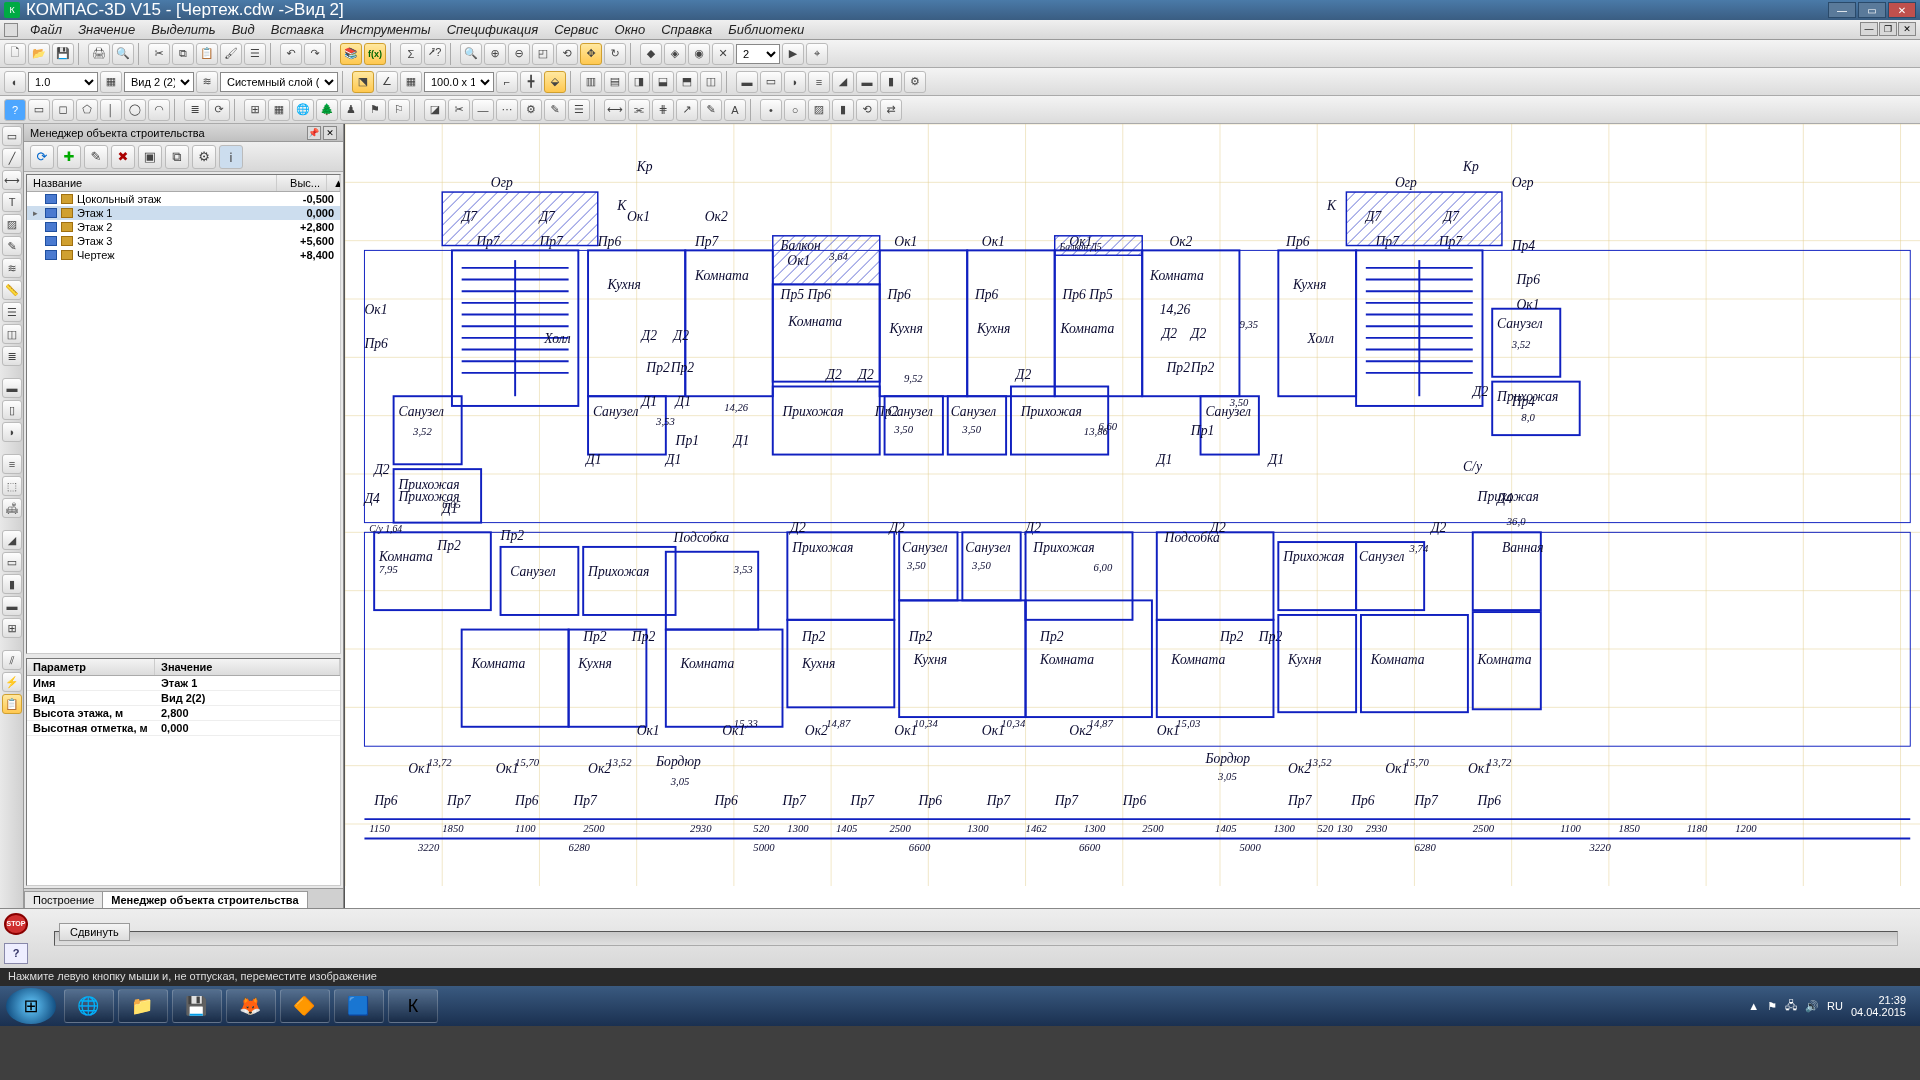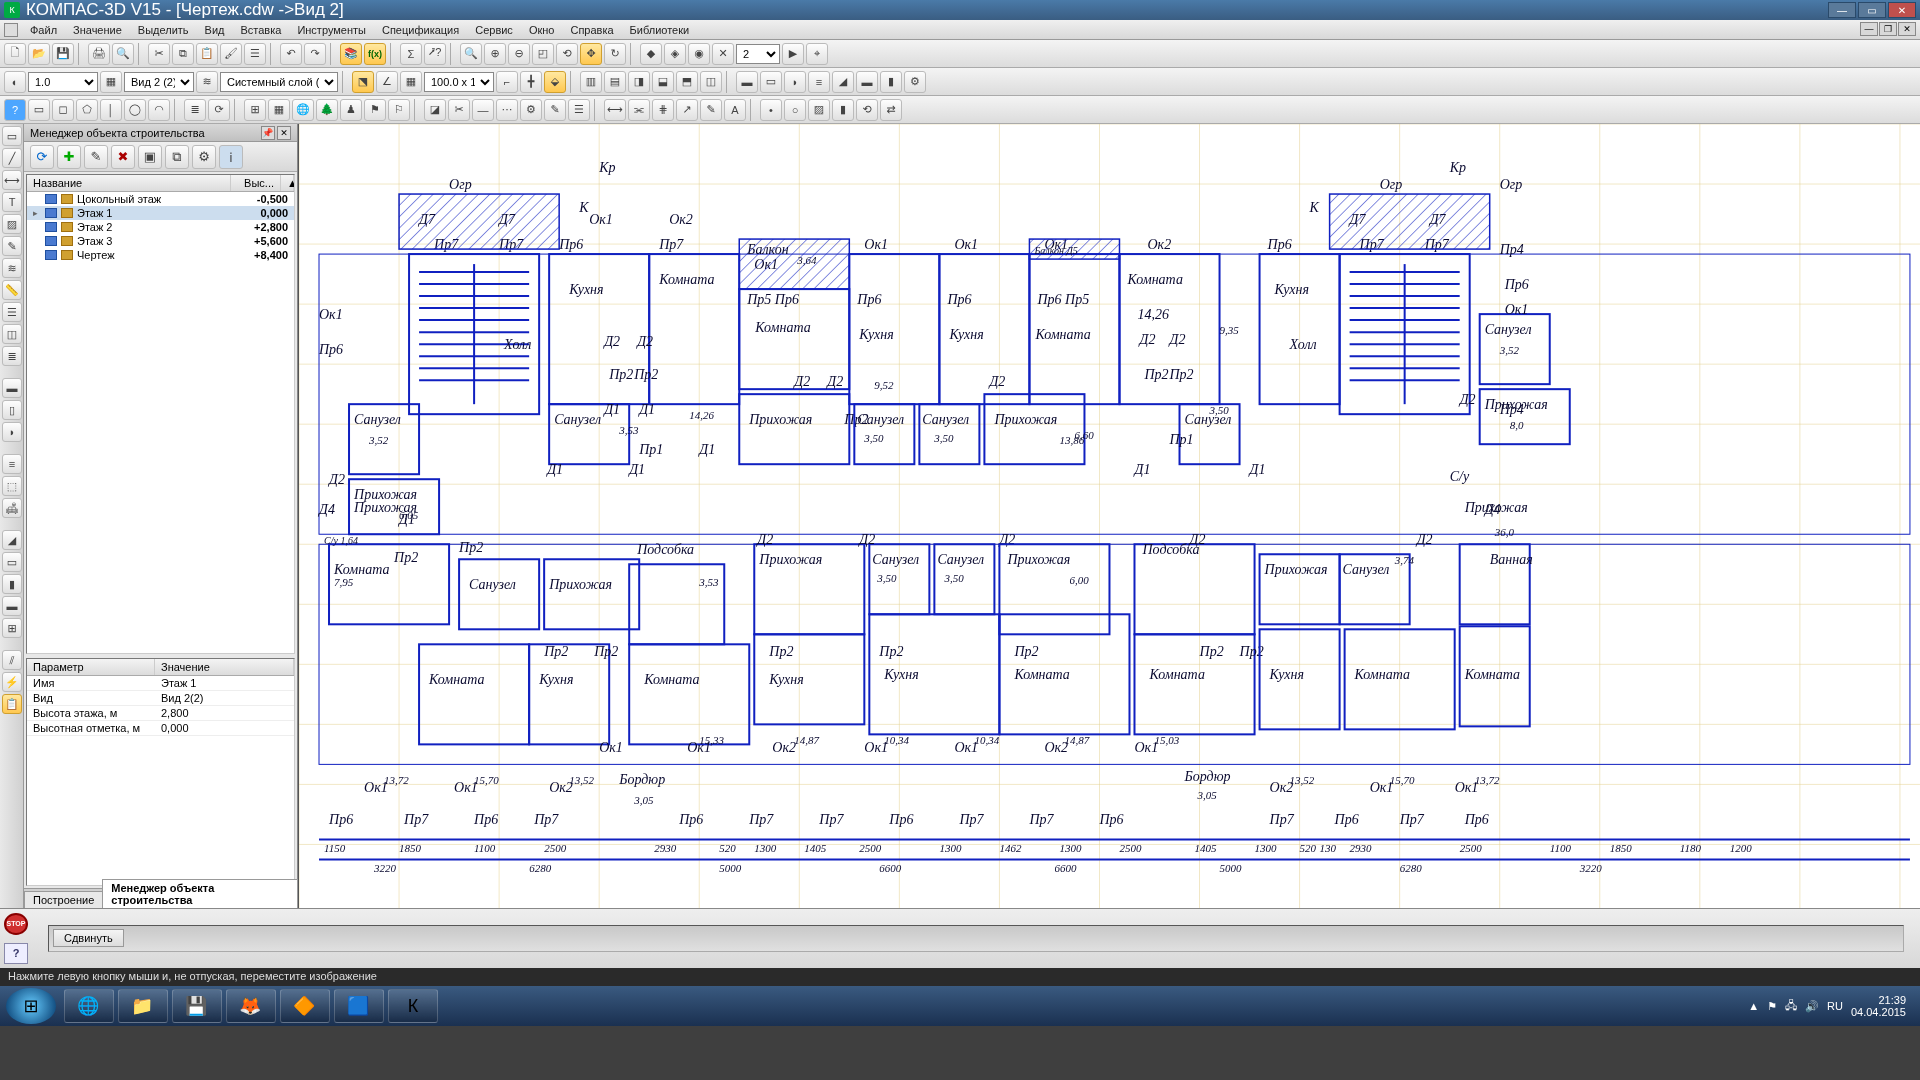--- a/index.html
+++ b/index.html
@@ -8,58 +8,58 @@
 
 .titlebar { height: 20px; background: linear-gradient(#4a7aa8,#3a5d82); color: #fff; display: flex; align-items: center; padding: 0 4px; }
 .titlebar .appicon { width: 16px; height: 16px; background: #0a4; margin-right: 6px; border-radius: 2px; display:flex; align-items:center; justify-content:center; font-size:9px;}
 .titlebar .title { flex: 1; font-size: 17px; }
 .titlebar .winbtns { display: flex; gap: 2px; }
 .titlebar .winbtn { width: 28px; height: 16px; background: #5a7a9a; border: 1px solid #2a4a6a; display:flex; align-items:center; justify-content:center; font-size:10px; color:#fff;}
 .titlebar .winbtn.close { background: #c0504d; }
 
 
 .menubar { height: 20px; background: linear-gradient(#f0f0f0,#d8d8d8); display: flex; align-items: center; padding: 0 4px; border-bottom: 1px solid #999; position: relative;}
-.menubar .menuitem { padding: 2px 8px; font-size: 11px; color: #222; }
+.menubar .menuitem { padding: 2px 8px; font-size: 13px; color: #222; font-style: italic; }
 .menubar .innerwin { position:absolute; right:4px; top:2px; display:flex; gap:1px;}
 .menubar .innerwin .winbtn { width:18px; height:14px; background:#d8d8d8; border:1px solid #888; font-size:9px; display:flex; align-items:center; justify-content:center;}
 
 
 .toolrow { height: 28px; background: linear-gradient(#f4f4f4,#dcdcdc); display: flex; align-items: center; padding: 0 4px; border-bottom: 1px solid #aaa; gap: 2px; }
 .tbtn { width: 22px; height: 22px; background: linear-gradient(#fdfdfd,#e0e0e0); border: 1px solid #bbb; border-radius: 3px; display: flex; align-items: center; justify-content: center; font-size: 11px; color: #444; cursor:pointer;}
 .tbtn.active { background: linear-gradient(#ffe8a0,#ffc850); border-color:#d0a030;}
 .tsep { width: 6px; height: 22px; border-left: 1px solid #aaa; margin: 0 2px; }
 .tcombo { height: 20px; background: #fff; border: 1px solid #888; font-size: 11px; padding: 0 2px; }
 
 
 .mainarea { display: flex; height: 784px; background: #555; }
 
 
 .vtoolbar { width: 24px; background: linear-gradient(90deg,#e8e8e8,#d0d0d0); display: flex; flex-direction: column; gap: 2px; padding: 2px; border-right: 1px solid #999;}
 .vtoolbar .tbtn { width: 20px; height: 20px; }
 .vtoolbar .vsep { height: 8px; }
 
 
-.sidepanel { width: 274px; background: #e8e8e8; display: flex; flex-direction: column; border-right: 1px solid #888; }
+.sidepanel { width: 320px; background: #e8e8e8; display: flex; flex-direction: column; border-right: 1px solid #888; }
 .panel-title { height: 18px; background: linear-gradient(#d8d8d8,#c0c0c0); padding: 2px 6px; font-size: 11px; display:flex; align-items:center; border-bottom:1px solid #999;}
 .panel-title .ptxt { flex:1;}
 .panel-title .pbtn { width:14px; height:14px; font-size:9px; display:flex; align-items:center; justify-content:center; border:1px solid #888; background:#ddd; margin-left:2px;}
 .panel-toolbar { height: 30px; background: linear-gradient(#f0f0f0,#d8d8d8); display:flex; align-items:center; gap:3px; padding:0 6px; border-bottom:1px solid #aaa;}
 .panel-toolbar .tbtn { width:24px; height:24px; font-size:13px;}
 .tree { flex: 0 0 auto; background: #fff; border: 1px inset #ccc; margin: 2px; height: 480px; overflow:auto;}
 .tree-head { display:flex; background: linear-gradient(#f4f4f4,#dcdcdc); border-bottom:1px solid #aaa; font-size:11px;}
 .tree-head .th { padding: 2px 6px; border-right:1px solid #ccc;}
 .tree-head .th1 { flex:1;}
 .tree-head .th2 { width: 50px; text-align:right;}
 .tree-row { display:flex; padding: 1px 6px; font-size:11px; align-items:center;}
 .tree-row.selected { background: #ccddee; }
 .tree-row .ticon { width:12px; height:10px; background:#4a7ad0; margin-right:4px; border:1px solid #2050a0;}
 .tree-row .tname { flex:1;}
 .tree-row .tval { width:46px; text-align:right;font-weight:bold;}
 .tree-row .expand { width:10px; font-size:9px; color:#666; margin-right:2px;}
-.props { background:#fff; margin:2px; border:1px inset #ccc; flex:1; font-size:11px;}
+.props { background:#fff; margin:2px; border:1px inset #ccc; flex:1; font-size:11px;font-weight:bold;}
 .props-head { display:flex; background: linear-gradient(#f4f4f4,#dcdcdc); border-bottom:1px solid #aaa;}
 .props-head .ph { padding:2px 6px; border-right:1px solid #ccc;}
 .props-head .ph1 { width:128px;} .props-head .ph2 { flex:1;}
 .prop-row { display:flex; padding:1px 6px; border-bottom:1px solid #eee;}
 .prop-row .pname { width:128px;} .prop-row .pval { flex:1;}
 .panel-tabs { height:20px; background:#d0d0d0; display:flex; align-items:flex-end; border-top:1px solid #999;}
 .panel-tab { padding:2px 8px; font-size:11px; background:#e8e8e8; border:1px solid #999; border-bottom:none; margin-right:-1px;}
 .panel-tab.active { background:#fff; font-weight:bold;}
 
 
@@ -70,21 +70,21 @@
 .plan .thin { stroke-width:1;}
 .plan .hatch { fill: url(#hatchp); stroke:#1020c0; stroke-width:1.5;}
 .plan text { font-family: 'Times New Roman', serif; font-style: italic; font-size: 14px; fill:#0a0a30;}
 .plan .dim { stroke:#003070; stroke-width:0.7;}
 .plan .dimt { font-size:11px; font-style:italic;}
 
 
 .bottombar { height: 60px; background: linear-gradient(#eee,#d8d8d8); display:flex; border-top:1px solid #888;}
 .bottombar .stopbtn { width:24px; height:24px; margin:4px; background:#d03030; border-radius:50%; border:2px solid #800; display:flex; align-items:center; justify-content:center; color:#fff; font-size:7px; font-weight:bold;}
 .bottombar .helpbtn { width:24px; height:24px; margin:4px; background:#eef; border:1px solid #88a; display:flex; align-items:center; justify-content:center; color:#336; font-weight:bold;}
-.bottombar .bottomfield { flex:1; margin:16px; background: linear-gradient(#c8c8c8,#e0e0e0); border:1px inset #aaa; display:flex; align-items:flex-end; padding:4px;}
+.bottombar .bottomfield { flex:1; margin:22px; background: linear-gradient(#c8c8c8,#e0e0e0); border:1px inset #aaa; display:flex; align-items:flex-end; padding:4px;}
 .bottombar .btnlabel { background:linear-gradient(#f4f4f4,#dcdcdc); border:1px solid #999; padding:2px 10px; font-size:11px;}
 
 .hintbar { height: 18px; background:#2a2a2a; color:#ddd; font-size:11px; padding:2px 8px;}
 
 
 .taskbar { height:40px; background: linear-gradient(#3a5a80,#1a3050); display:flex; align-items:center; padding:0 6px;}
 .taskbar .startbtn { width:50px; height:36px; background: radial-gradient(circle,#6cf,#036); border-radius:50%; display:flex; align-items:center; justify-content:center; font-size:18px;}
 .taskbar .tasks { display:flex; gap:4px; margin-left:8px; flex:1;}
 .taskbar .task { width:50px; height:34px; background: linear-gradient(rgba(255,255,255,0.15),rgba(0,0,0,0.15)); border:1px solid rgba(255,255,255,0.2); border-radius:3px; display:flex; align-items:center; justify-content:center; font-size:18px;}
 .taskbar .tray { display:flex; align-items:center; gap:8px; color:#fff; font-size:11px; padding:0 8px;}

